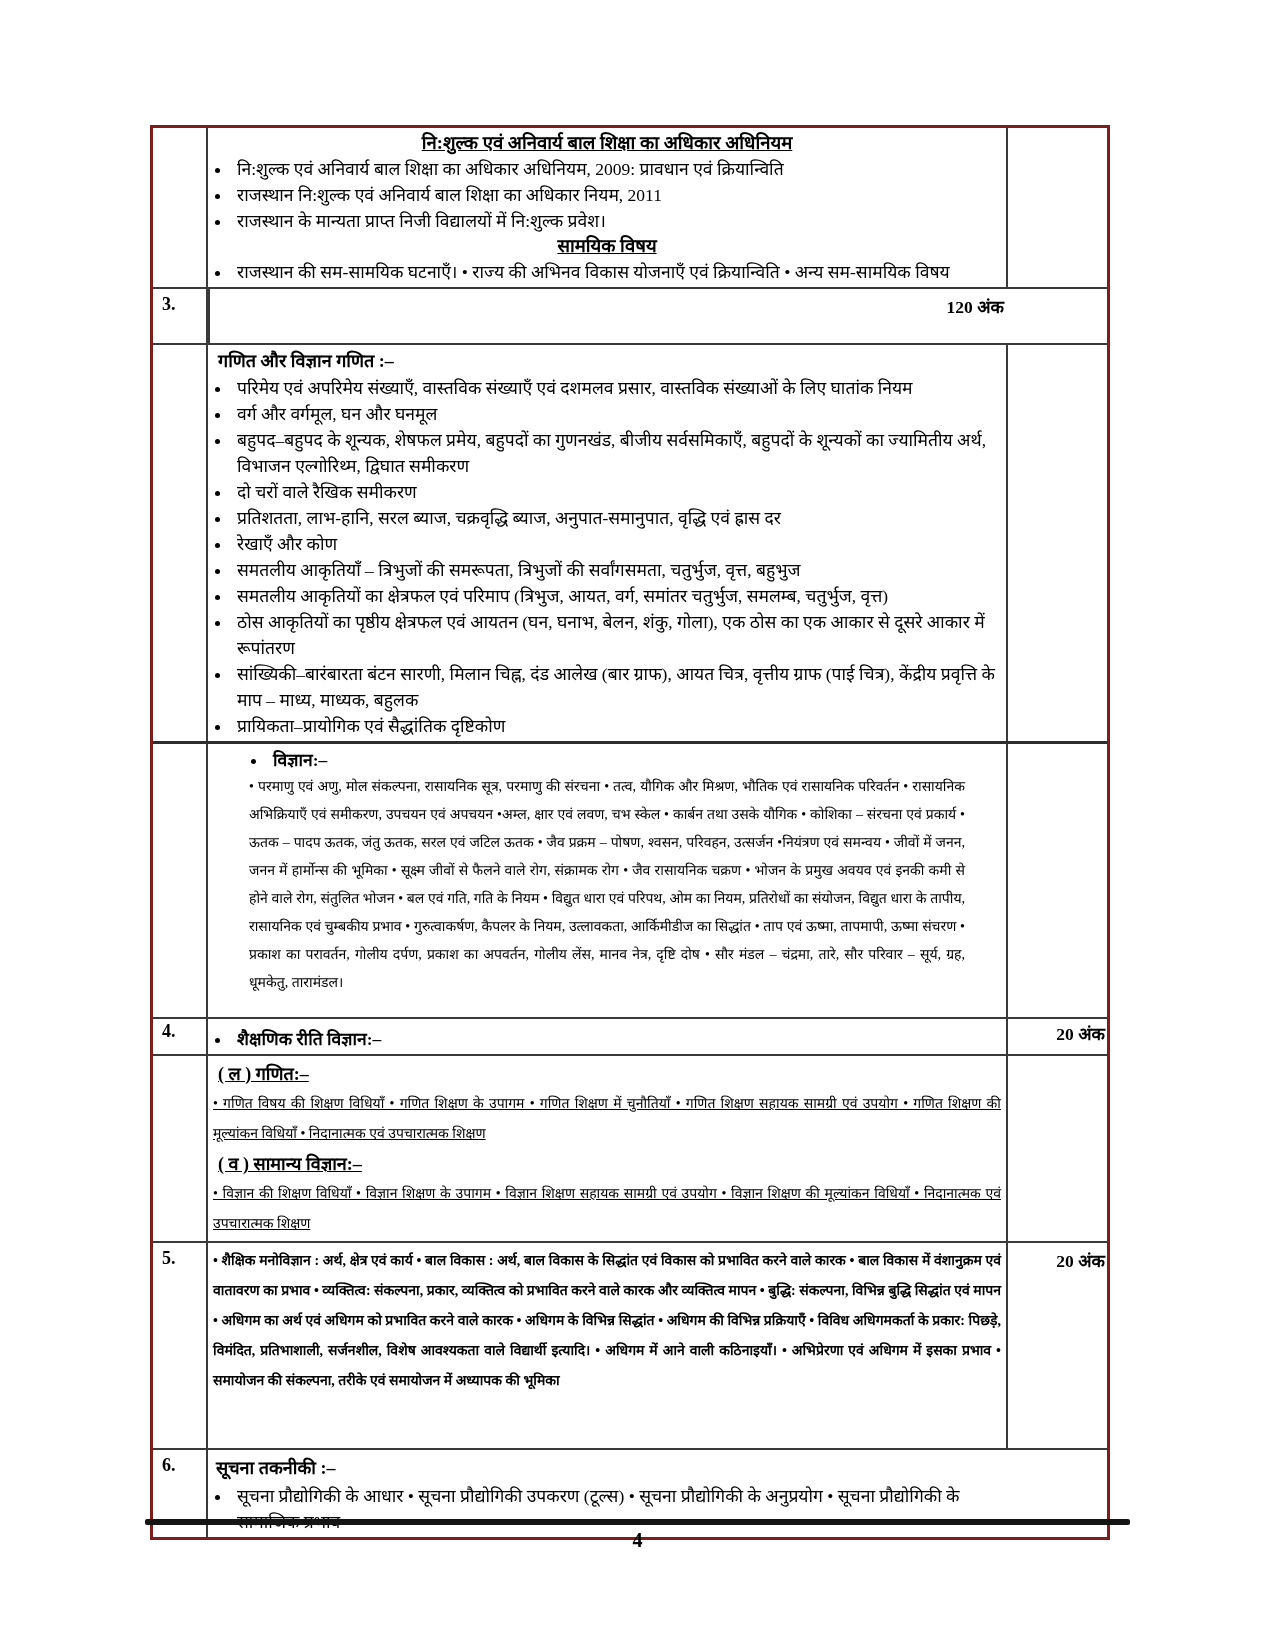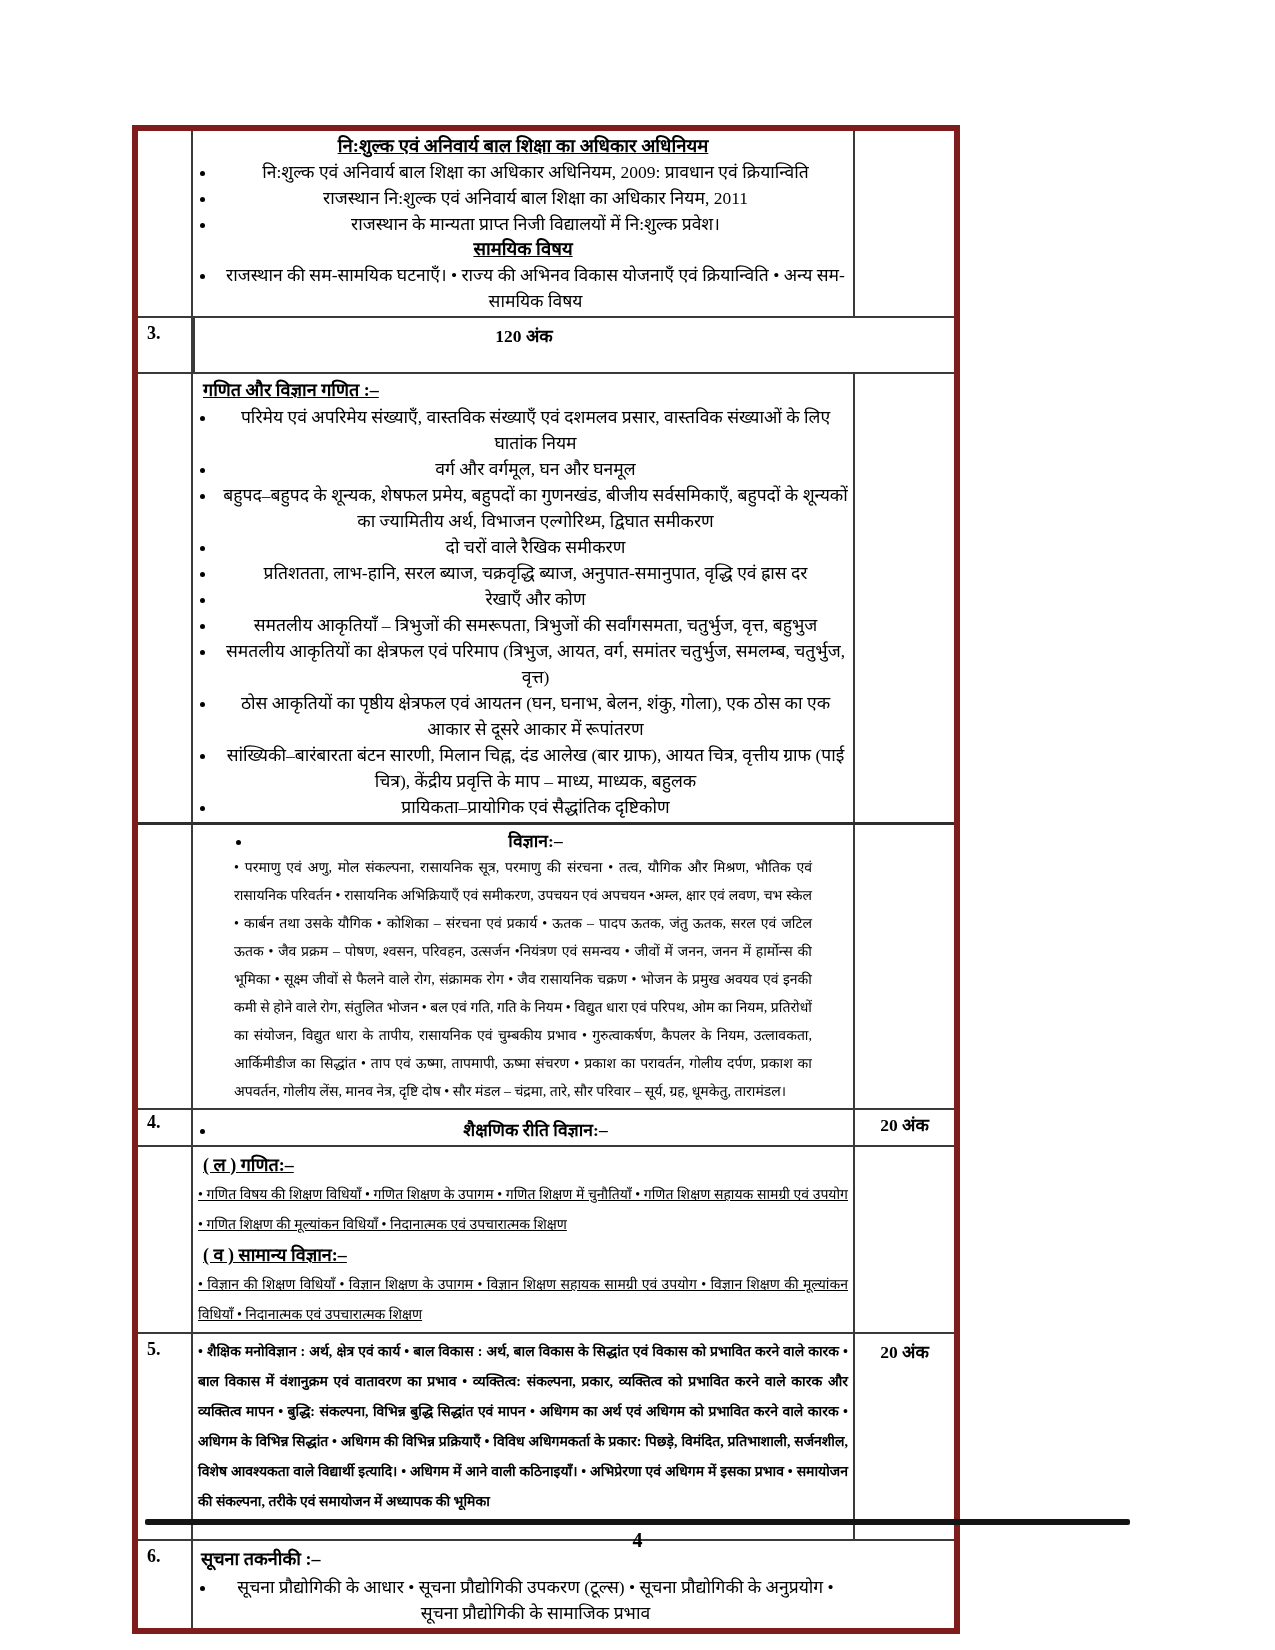--- a/index.html
+++ b/index.html
@@ -5,50 +5,50 @@
   * { box-sizing: border-box; margin: 0; padding: 0; }
   html, body { background: #ffffff; }
   body {
     width: 1275px; height: 1650px;
     position: relative;
     font-family: "Liberation Serif", "DejaVu Serif", serif;
     color: #000;
   }
   .doc-table {
     position: absolute;
-    left: 132px; top: 125px; width: 828px;
-    border: 6px solid #7f1d1d;
+    left: 150px; top: 125px; width: 960px;
+    border: 3px solid #7f1d1d;
   }
   .row {
     display: grid;
     grid-template-columns: 55px 1fr 101px;
     border-top: 2px solid #3a3a3a;
   }
   .row.first { border-top: none; }
   .row.thick { border-top: 3px solid #2e2e2e; gap: 36px; }
   .cell-num {
     border-right: 2px solid #3a3a3a;
     padding: 5px 0 0 9px;
     font-weight: bold; font-size: 18px;
   }
   .cell-marks {
     border-left: 2px solid #3a3a3a;
     padding: 5px 2px 0 2px;
     font-weight: bold; font-size: 17.5px;
-    text-align: center; white-space: nowrap;
+    text-align: right; white-space: nowrap;
   }
   .cell-content { padding: 3px 4px 2px 4px; overflow: hidden; }
   .center-head {
     text-align: center; font-weight: bold;
     text-decoration: underline;
     font-size: 18.5px; line-height: 25px;
   }
   .sec-head { font-weight: bold; font-size: 18px; line-height: 27px; }
   ul.blist { list-style: disc; margin: 0; padding-left: 20px; }
-  ul.blist li { padding-left: 5px; font-size: 17.5px; line-height: 26px; text-align: center; }
+  ul.blist li { padding-left: 5px; font-size: 17.5px; line-height: 26px; }
   .r1 li { line-height: 25px; }
   .r1 { min-height: 152px; }
   .r2 { min-height: 56px; }
   .r3 { min-height: 392px; }
   .r4 { min-height: 276px; }
   .r5 { min-height: 30px; }
   .r5 .cell-num, .r5 .cell-marks { padding-top: 2px; }
   .r5 .cell-content { padding-top: 7px; }
   .r5 li { line-height: 25px; font-size: 18px; font-weight: bold; }
   .r6 { min-height: 176px; text-decoration: underline; }
@@ -99,21 +99,21 @@
   </div>
 
   <div class="row r2">
     <div class="cell-num">3.</div>
     <div class="cell-marks">120 अंक</div>
   </div>
 
   <div class="row r3">
     <div class="cell-num"></div>
     <div class="cell-content">
-      <div class="sec-head" style="padding-left:6px;text-decoration:underline;">गणित और विज्ञान गणित :–</div>
+      <div class="sec-head" style="padding-left:6px;">गणित और विज्ञान गणित :–</div>
       <ul class="blist">
         <li>परिमेय एवं अपरिमेय संख्याएँ, वास्तविक संख्याएँ एवं दशमलव प्रसार, वास्तविक संख्याओं के लिए घातांक नियम</li>
         <li>वर्ग और वर्गमूल, घन और घनमूल</li>
         <li>बहुपद–बहुपद के शून्यक, शेषफल प्रमेय, बहुपदों का गुणनखंड, बीजीय सर्वसमिकाएँ, बहुपदों के शून्यकों का ज्यामितीय अर्थ, विभाजन एल्गोरिथ्म, द्विघात समीकरण</li>
         <li>दो चरों वाले रैखिक समीकरण</li>
         <li>प्रतिशतता, लाभ-हानि, सरल ब्याज, चक्रवृद्धि ब्याज, अनुपात-समानुपात, वृद्धि एवं ह्रास दर</li>
         <li>रेखाएँ और कोण</li>
         <li>समतलीय आकृतियाँ – त्रिभुजों की समरूपता, त्रिभुजों की सर्वांगसमता, चतुर्भुज, वृत्त, बहुभुज</li>
         <li>समतलीय आकृतियों का क्षेत्रफल एवं परिमाप (त्रिभुज, आयत, वर्ग, समांतर चतुर्भुज, समलम्ब, चतुर्भुज, वृत्त)</li>
         <li>ठोस आकृतियों का पृष्ठीय क्षेत्रफल एवं आयतन (घन, घनाभ, बेलन, शंकु, गोला), एक ठोस का एक आकार से दूसरे आकार में रूपांतरण</li>

